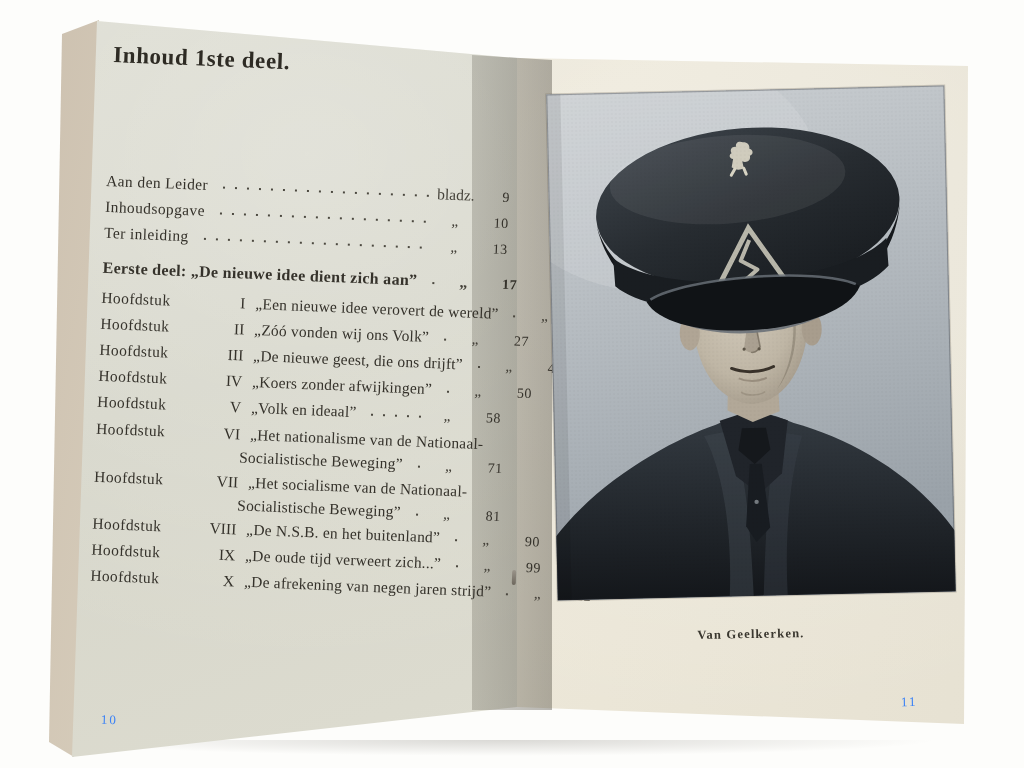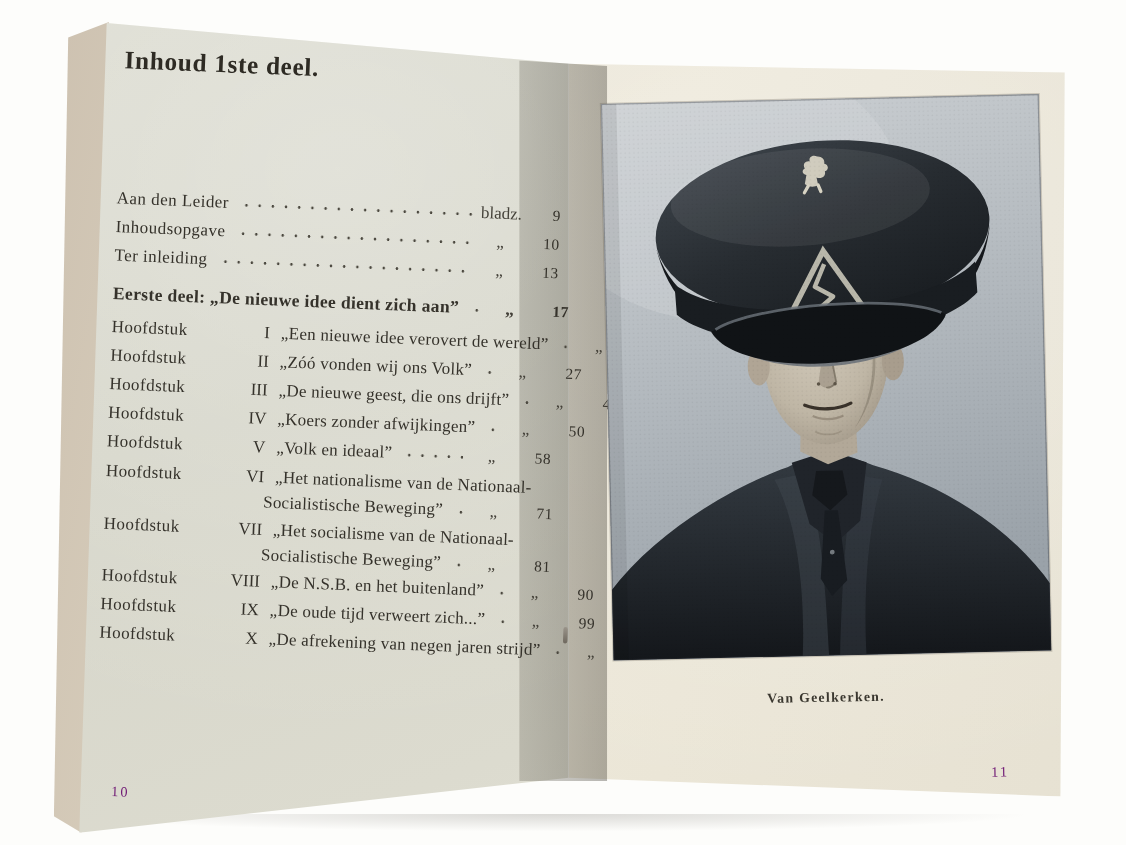--- a/index.html
+++ b/index.html
@@ -65,21 +65,21 @@
   }
   .marker{width:40px;flex:none;text-align:center;color:#45423a;}
   .pgnum{width:34px;flex:none;text-align:right;font-size:14px;letter-spacing:.5px;}
   .part-row{font-weight:bold;margin-top:9px;font-size:16px;}
   .part-row .lbl{letter-spacing:.3px;}
   .chapters{margin-top:4px;}
   .cont-line .indent{width:144px;flex:none;}
   .cont-line{line-height:21px;}
   .first-line{line-height:25px;margin-top:1px;}
   .folio{
-    position:absolute;font-size:13px;letter-spacing:2px;color:#701a75;
+    position:absolute;font-size:13px;letter-spacing:2px;color:#3b82f6;
   }
   .folio-left{left:101px;top:712px;transform:rotate(2deg);}
   .folio-right{left:901px;top:694px;transform:rotate(-1deg);}
   
   .photo-plate{
     position:absolute;left:552px;top:90px;width:398px;height:506px;
     transform:rotate(-1.3deg);transform-origin:50% 50%;
     box-shadow:0 0 0 1px rgba(90,85,70,.25), inset 0 0 14px rgba(40,40,40,.25);
     overflow:hidden;background:#b4bac0;
   }

